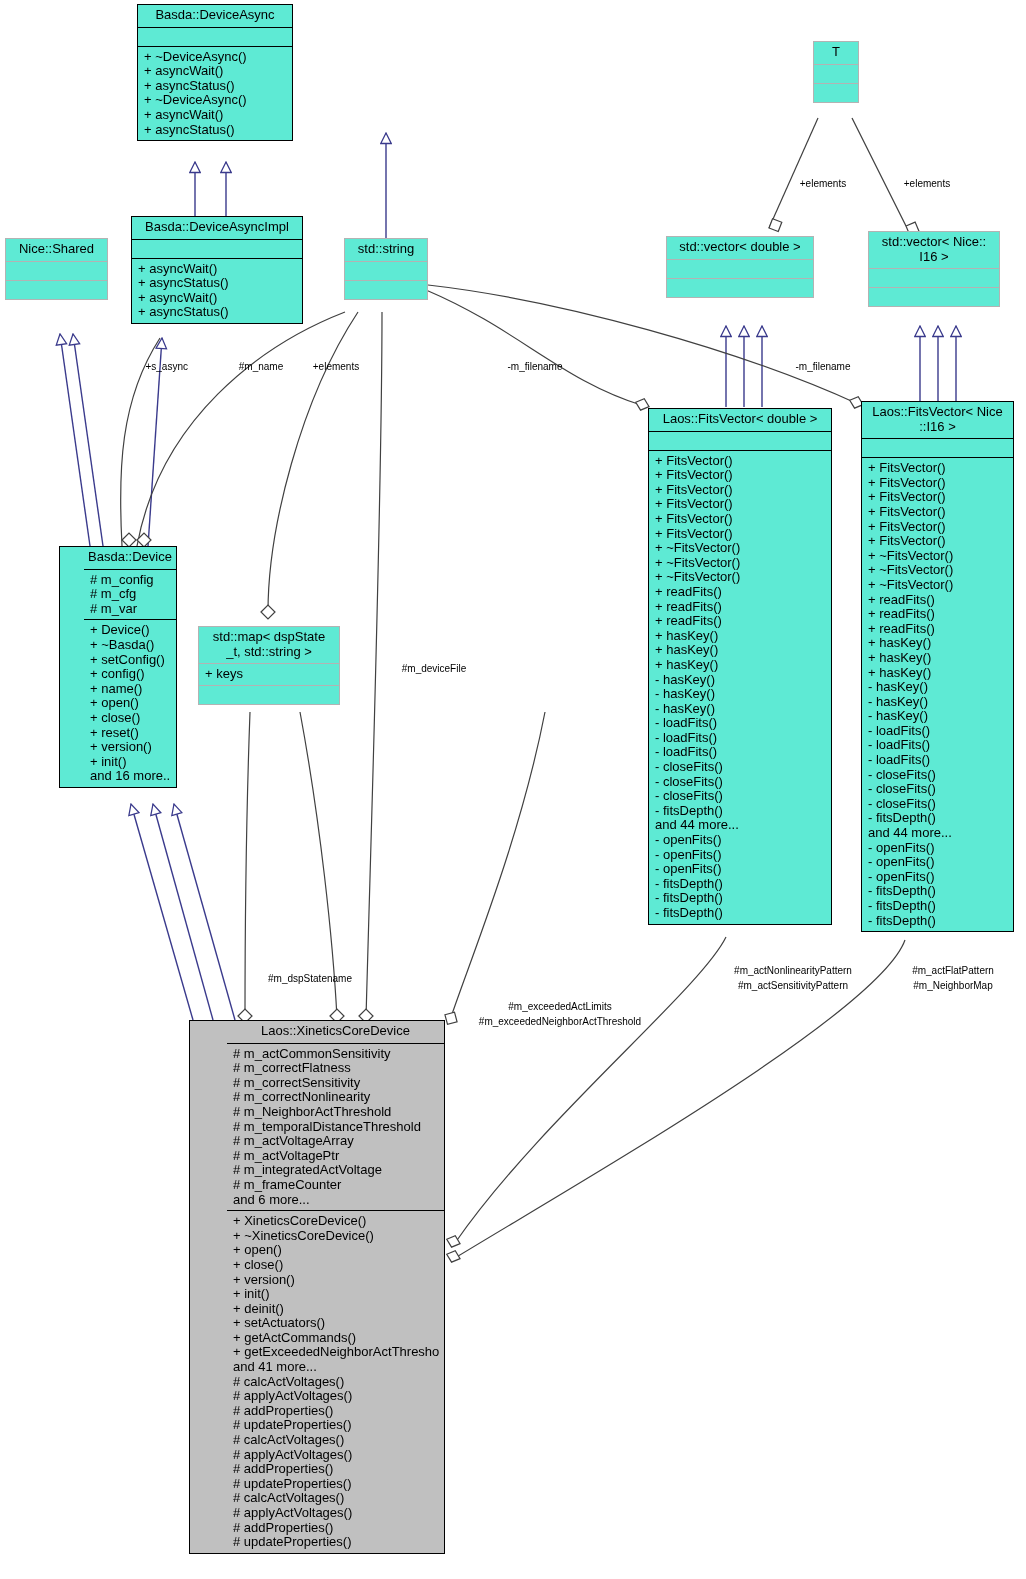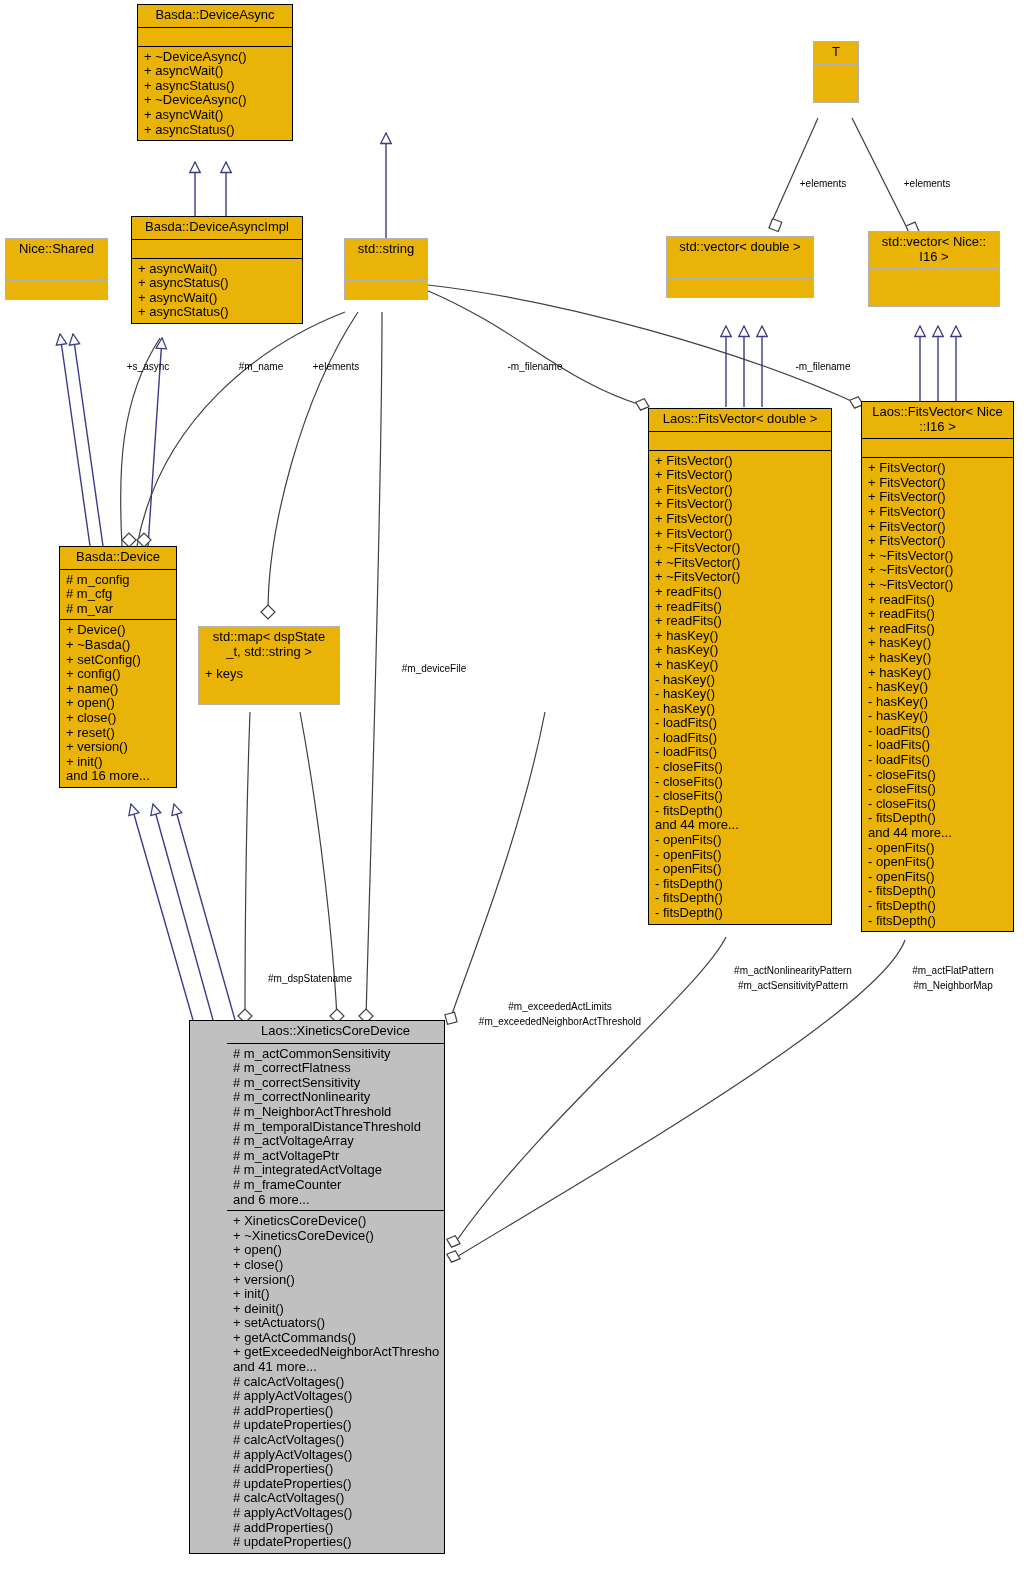--- a/index.html
+++ b/index.html
@@ -23,21 +23,21 @@
   svg.edges {
     position: absolute;
     left: 0; top: 0;
     width: 1026px;
     height: 1579px;
     pointer-events: none;
   }
   .node {
     position: absolute;
     box-sizing: border-box;
-    background: #eab308;
+    background: #5eead4;
     border: 1px solid #000000;
     font-size: 13px;
     line-height: 14.6px;
     color: #000000;
   }
   .node.light {
     border: 1px solid #b3b3b3;
   }
   .node.filled {
     background: #c0c0c0;
@@ -220,21 +220,21 @@
 
   <div class="node light" style="left:868px; top:231px; width:132px;">
     <div class="title">std::vector&lt; Nice::
 I16 &gt;</div>
     <div class="sep"></div>
     <div class="compart empty"></div>
     <div class="sep"></div>
     <div class="compart empty"></div>
   </div>
 
-  <div class="node" style="left:59px; top:546px; width:118px;">
+  <div class="node" style="left:59px; top:546px; width:118px;padding-left:24px;">
     <div class="title">Basda::Device</div>
     <div class="sep"></div>
     <div class="compart">
         <div class="row"># m_config</div>
         <div class="row"># m_cfg</div>
         <div class="row"># m_var</div>
       </div>
     <div class="sep"></div>
     <div class="compart">
         <div class="row">+ Device()</div>
@@ -385,21 +385,21 @@
         <div class="row"># updateProperties()</div>
         <div class="row"># calcActVoltages()</div>
         <div class="row"># applyActVoltages()</div>
         <div class="row"># addProperties()</div>
         <div class="row"># updateProperties()</div>
       </div>
   </div>
 
   <div class="edgelabel" style="left:780px; top:177px; width:86px;">+elements</div>
   <div class="edgelabel" style="left:884px; top:177px; width:86px;">+elements</div>
-  <div class="edgelabel" style="left:108px; top:360px; width:80px;">+s_async</div>
+  <div class="edgelabel" style="left:108px; top:360px; width:80px;text-align:right;">+s_async</div>
   <div class="edgelabel" style="left:222px; top:360px; width:78px;">#m_name</div>
   <div class="edgelabel" style="left:296px; top:360px; width:80px;">+elements</div>
   <div class="edgelabel" style="left:490px; top:360px; width:90px;">-m_filename</div>
   <div class="edgelabel" style="left:778px; top:360px; width:90px;">-m_filename</div>
   <div class="edgelabel" style="left:384px; top:662px; width:100px;">#m_deviceFile</div>
   <div class="edgelabel" style="left:249px; top:972px; width:122px;">#m_dspStatename</div>
   <div class="edgelabel" style="left:436px; top:964px; width:248px;margin-top:36px;">#m_exceededActLimits
 #m_exceededNeighborActThreshold</div>
   <div class="edgelabel" style="left:709px; top:964px; width:168px;">#m_actNonlinearityPattern
 #m_actSensitivityPattern</div>

